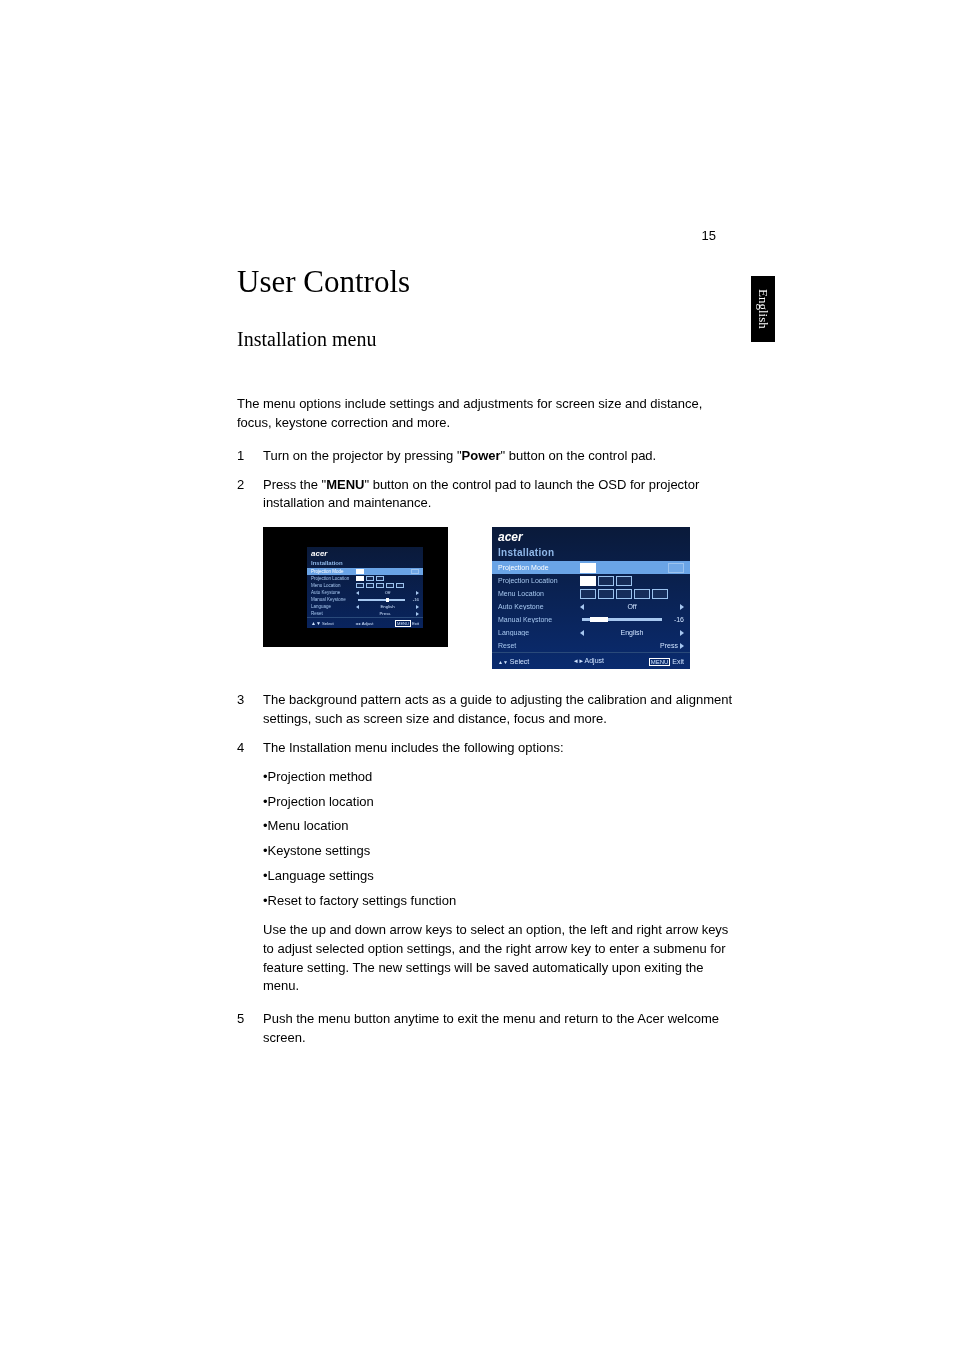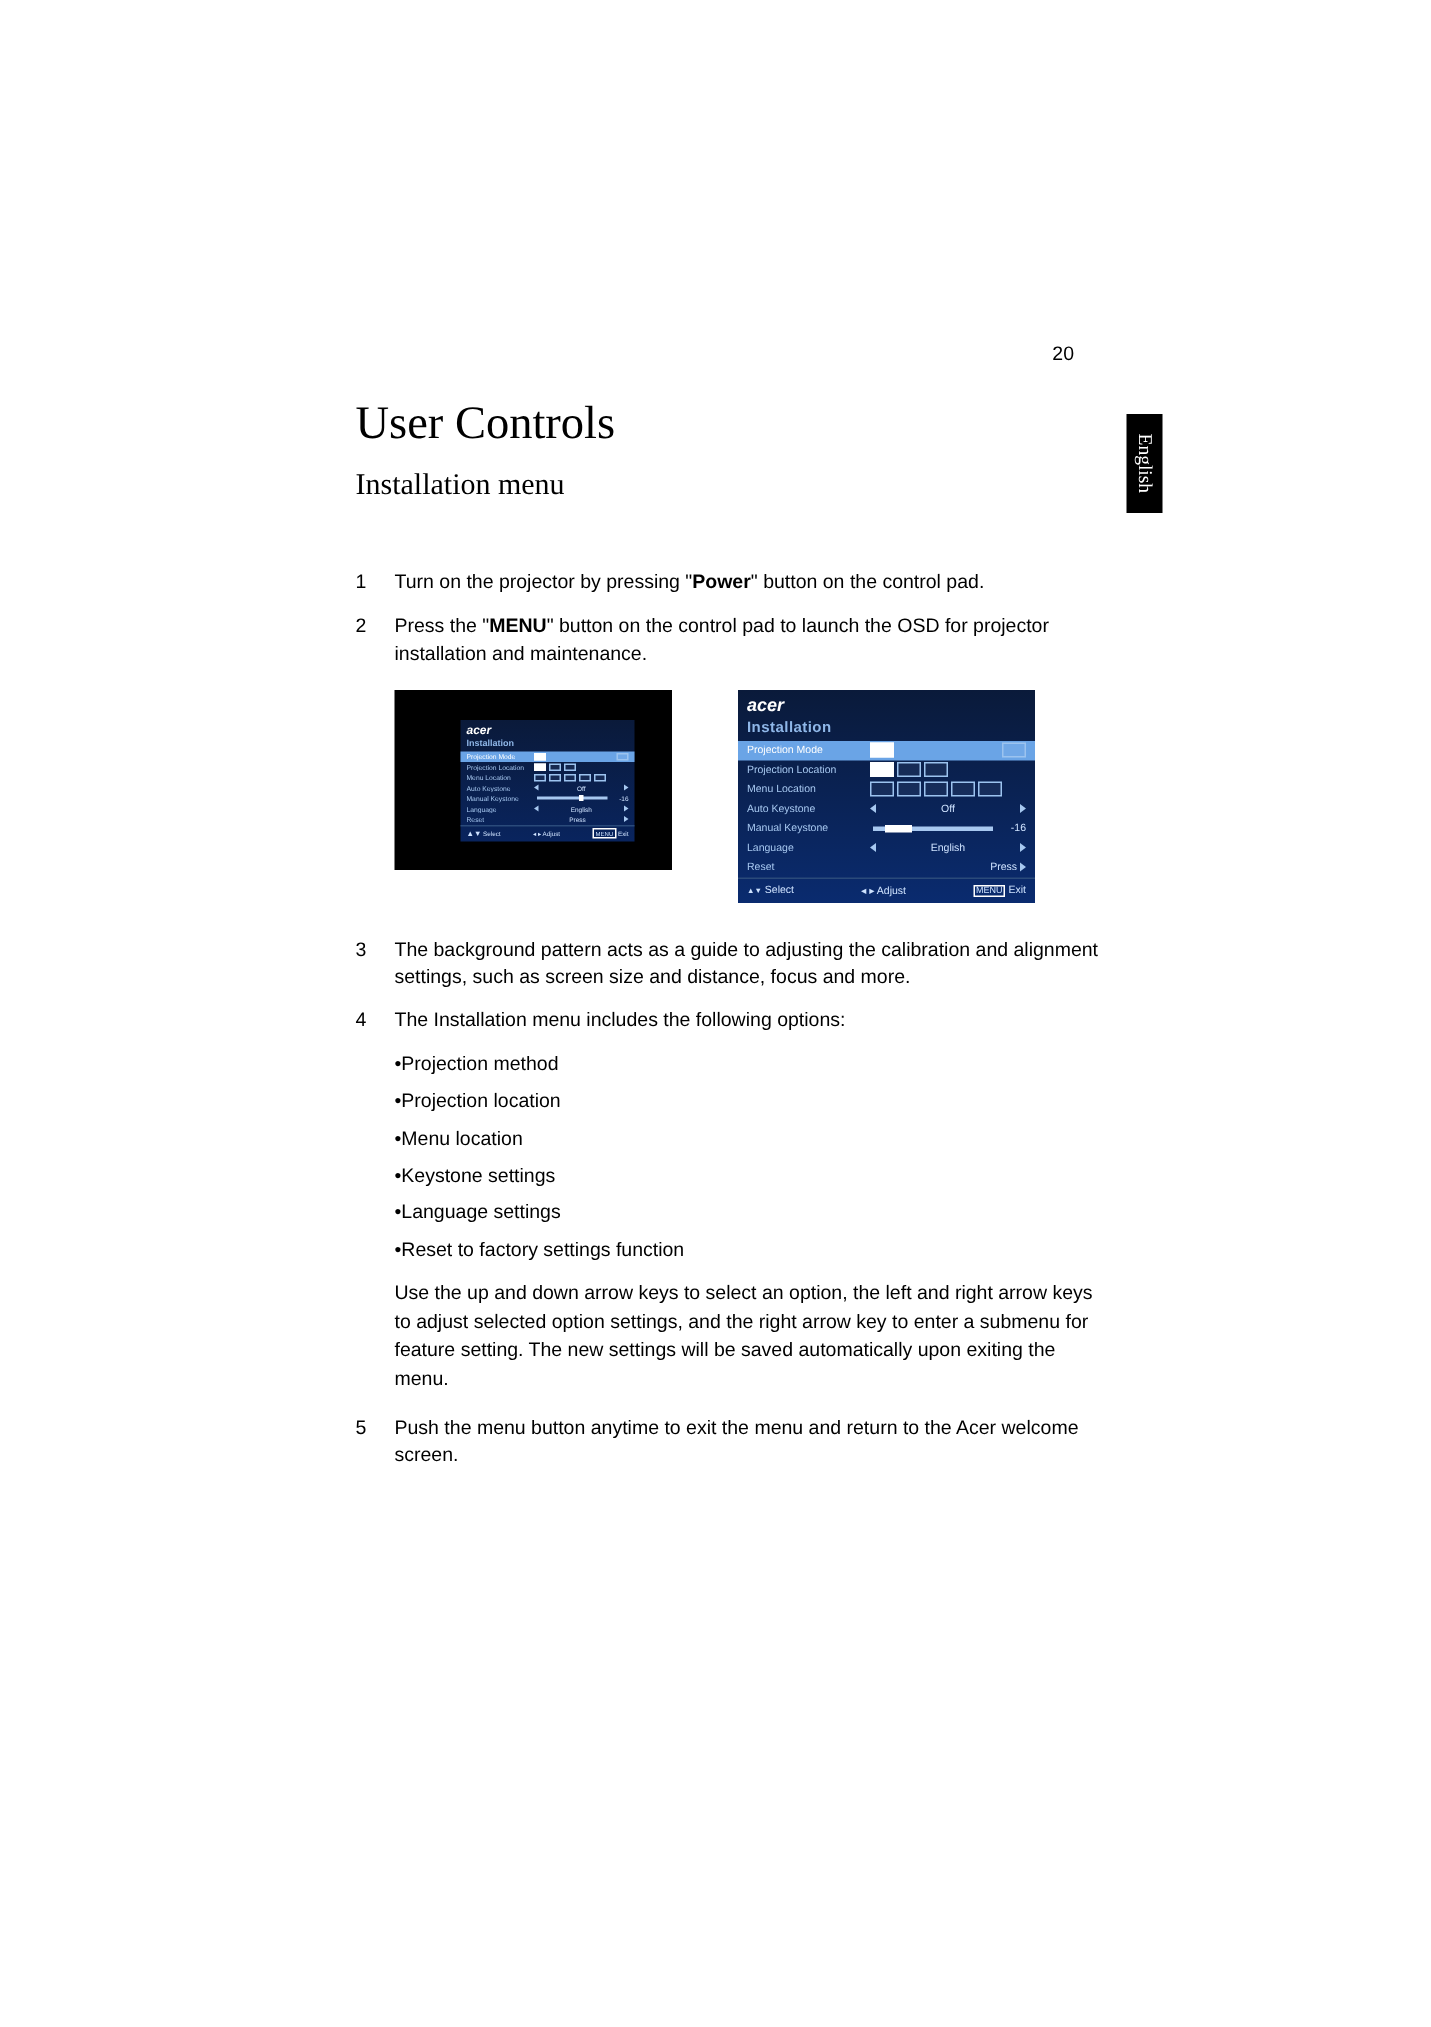--- a/index.html
+++ b/index.html
@@ -36,21 +36,21 @@
   .content {
     position: absolute;
     left: 237px;
     top: 264px;
     width: 498px;
   }
   h1 {
     font-family: Georgia, 'Times New Roman', serif;
     font-size: 31px;
     font-weight: normal;
-    margin-bottom: 12px;
+    margin-bottom: 28px;
   }
   h2 {
     font-family: Georgia, 'Times New Roman', serif;
     font-size: 20px;
     font-weight: normal;
     margin-bottom: 14px;
   }
   .para {
     font-size: 13px;
     line-height: 1.45;
@@ -160,28 +160,29 @@
   .osd-blue .ctrl-bar { height:3px; }
   .osd-blue .ctrl-bar::after{left:10%;width:18px;height:5px;top:-1px;}
   .osd-blue .ctrl-num { font-size:7px; width:18px; text-align:right;}
   .osd-blue .osd-foot { padding: 4px 6px; font-size: 7px; }
   .osd-blue .menu-box{font-size:6px;}
   .gap-top { height: 30px; }
 </style>
 </head>
 <body>
 
-<div class="page-num">20</div>
+<div class="page-num">15</div>
 <div class="lang-tab">English</div>
 
 <div class="content">
   <h1>User Controls</h1>
   <h2>Installation menu</h2>
 
   <div class="gap-top"></div>
+  <p class="para">The menu options include settings and adjustments for screen size and distance, focus, keystone correction and more.</p>
 
   <div class="ol-row">
     <div class="ol-num">1</div>
     <div class="ol-body">
       <span>Turn on the projector by pressing "</span><b>Power</b><span>" button on the control pad.</span>
     </div>
   </div>
 
   <div class="ol-row">
     <div class="ol-num">2</div>

